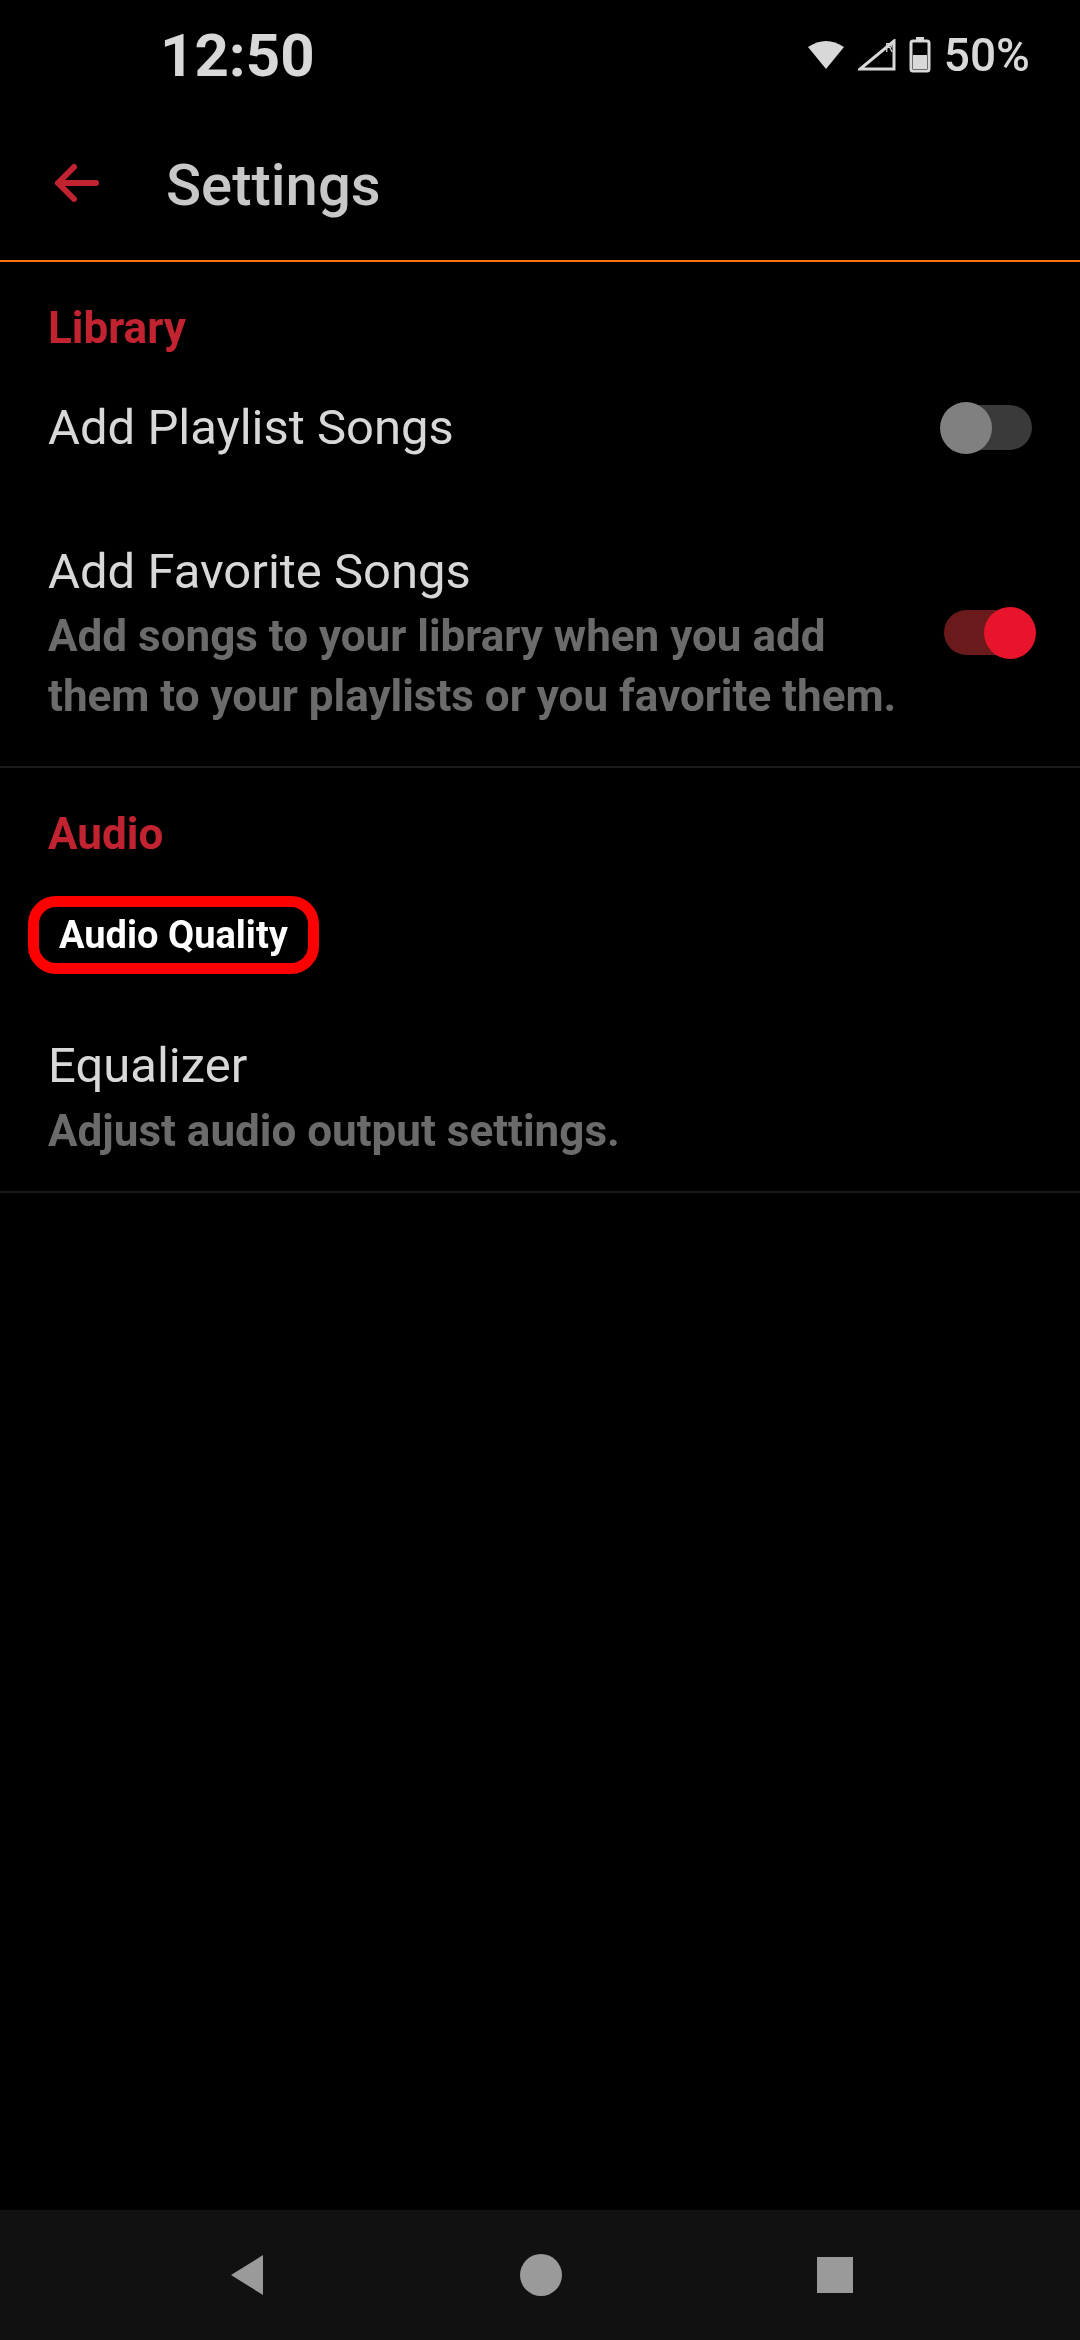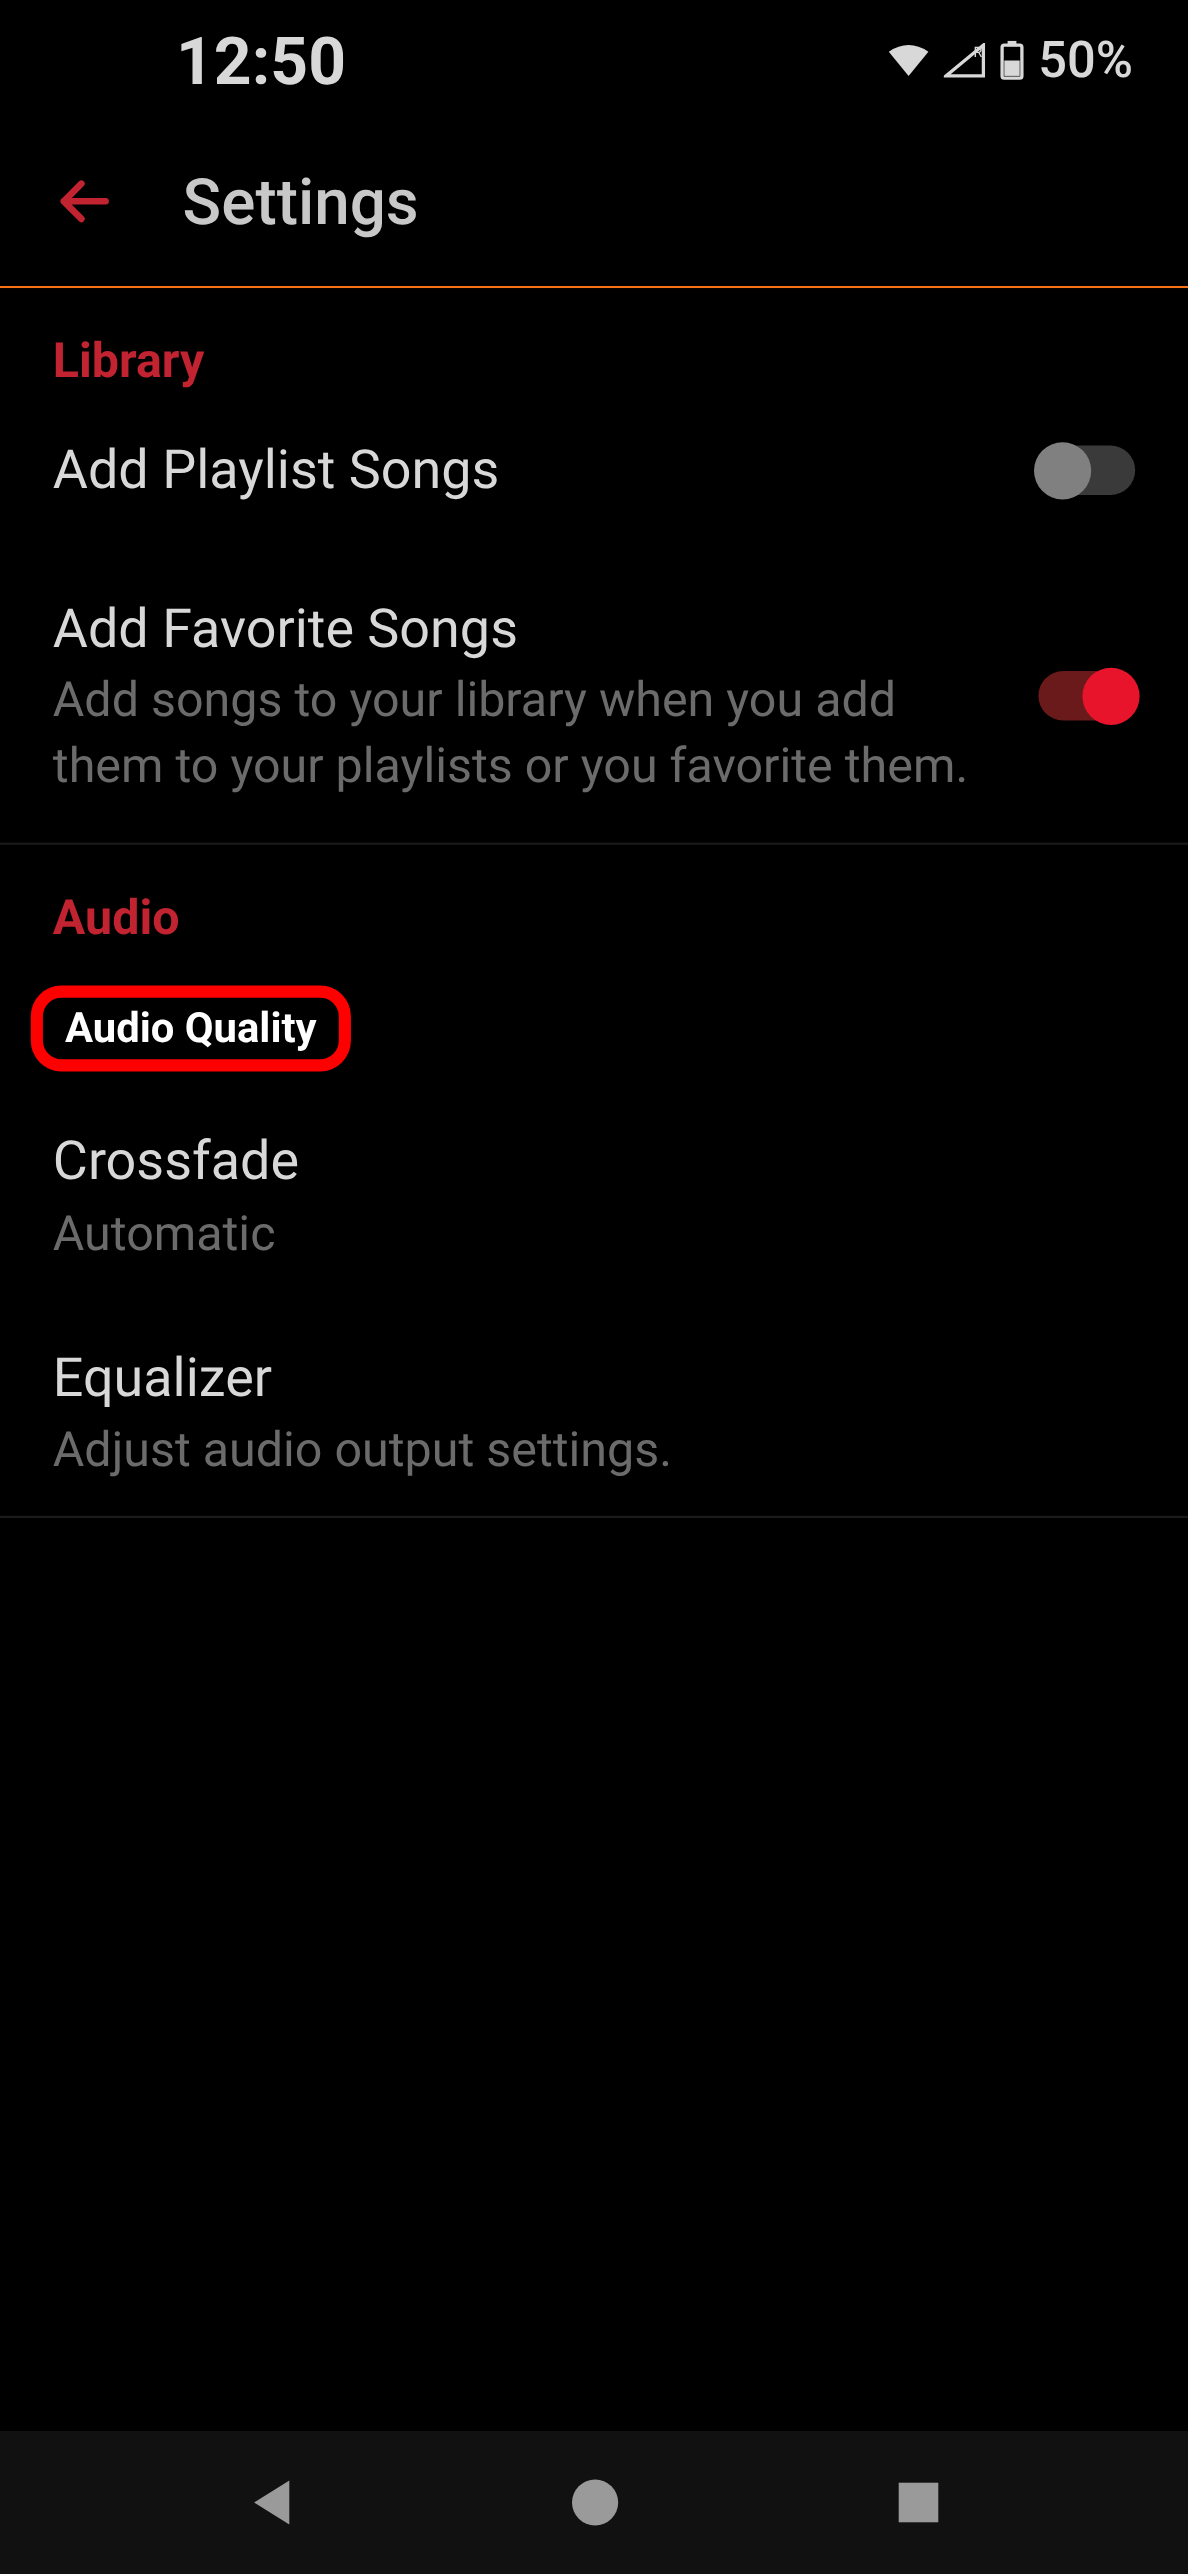--- a/index.html
+++ b/index.html
@@ -83,21 +83,21 @@
       padding-right: 40px;
     }
     .setting-title {
       font-size: 49px;
       font-weight: 400;
       color: #d8d8d8;
       line-height: 1.3;
     }
     .setting-subtitle {
       font-size: 44px;
-      font-weight: 400;
+      font-weight: 700;
       color: #6b6b6b;
       line-height: 1.35;
       margin-top: 4px;
     }
     .toggle {
       width: 88px;
       height: 45px;
       border-radius: 23px;
       position: relative;
       flex-shrink: 0;
@@ -219,26 +219,20 @@
     </div>
   </div>
 
   <div class="section">
     <div class="section-header">Audio</div>
 
     <div class="highlight-box">
       <div class="highlight-text">Audio Quality</div>
     </div>
 
-    <div class="setting-row">
-      <div class="setting-text">
-        <div class="setting-title">Crossfade</div>
-        <div class="setting-subtitle">Automatic</div>
-      </div>
-    </div>
 
     <div class="setting-row" style="padding-top:40px;">
       <div class="setting-text">
         <div class="setting-title">Equalizer</div>
         <div class="setting-subtitle">Adjust audio output settings.</div>
       </div>
     </div>
   </div>
 
 

